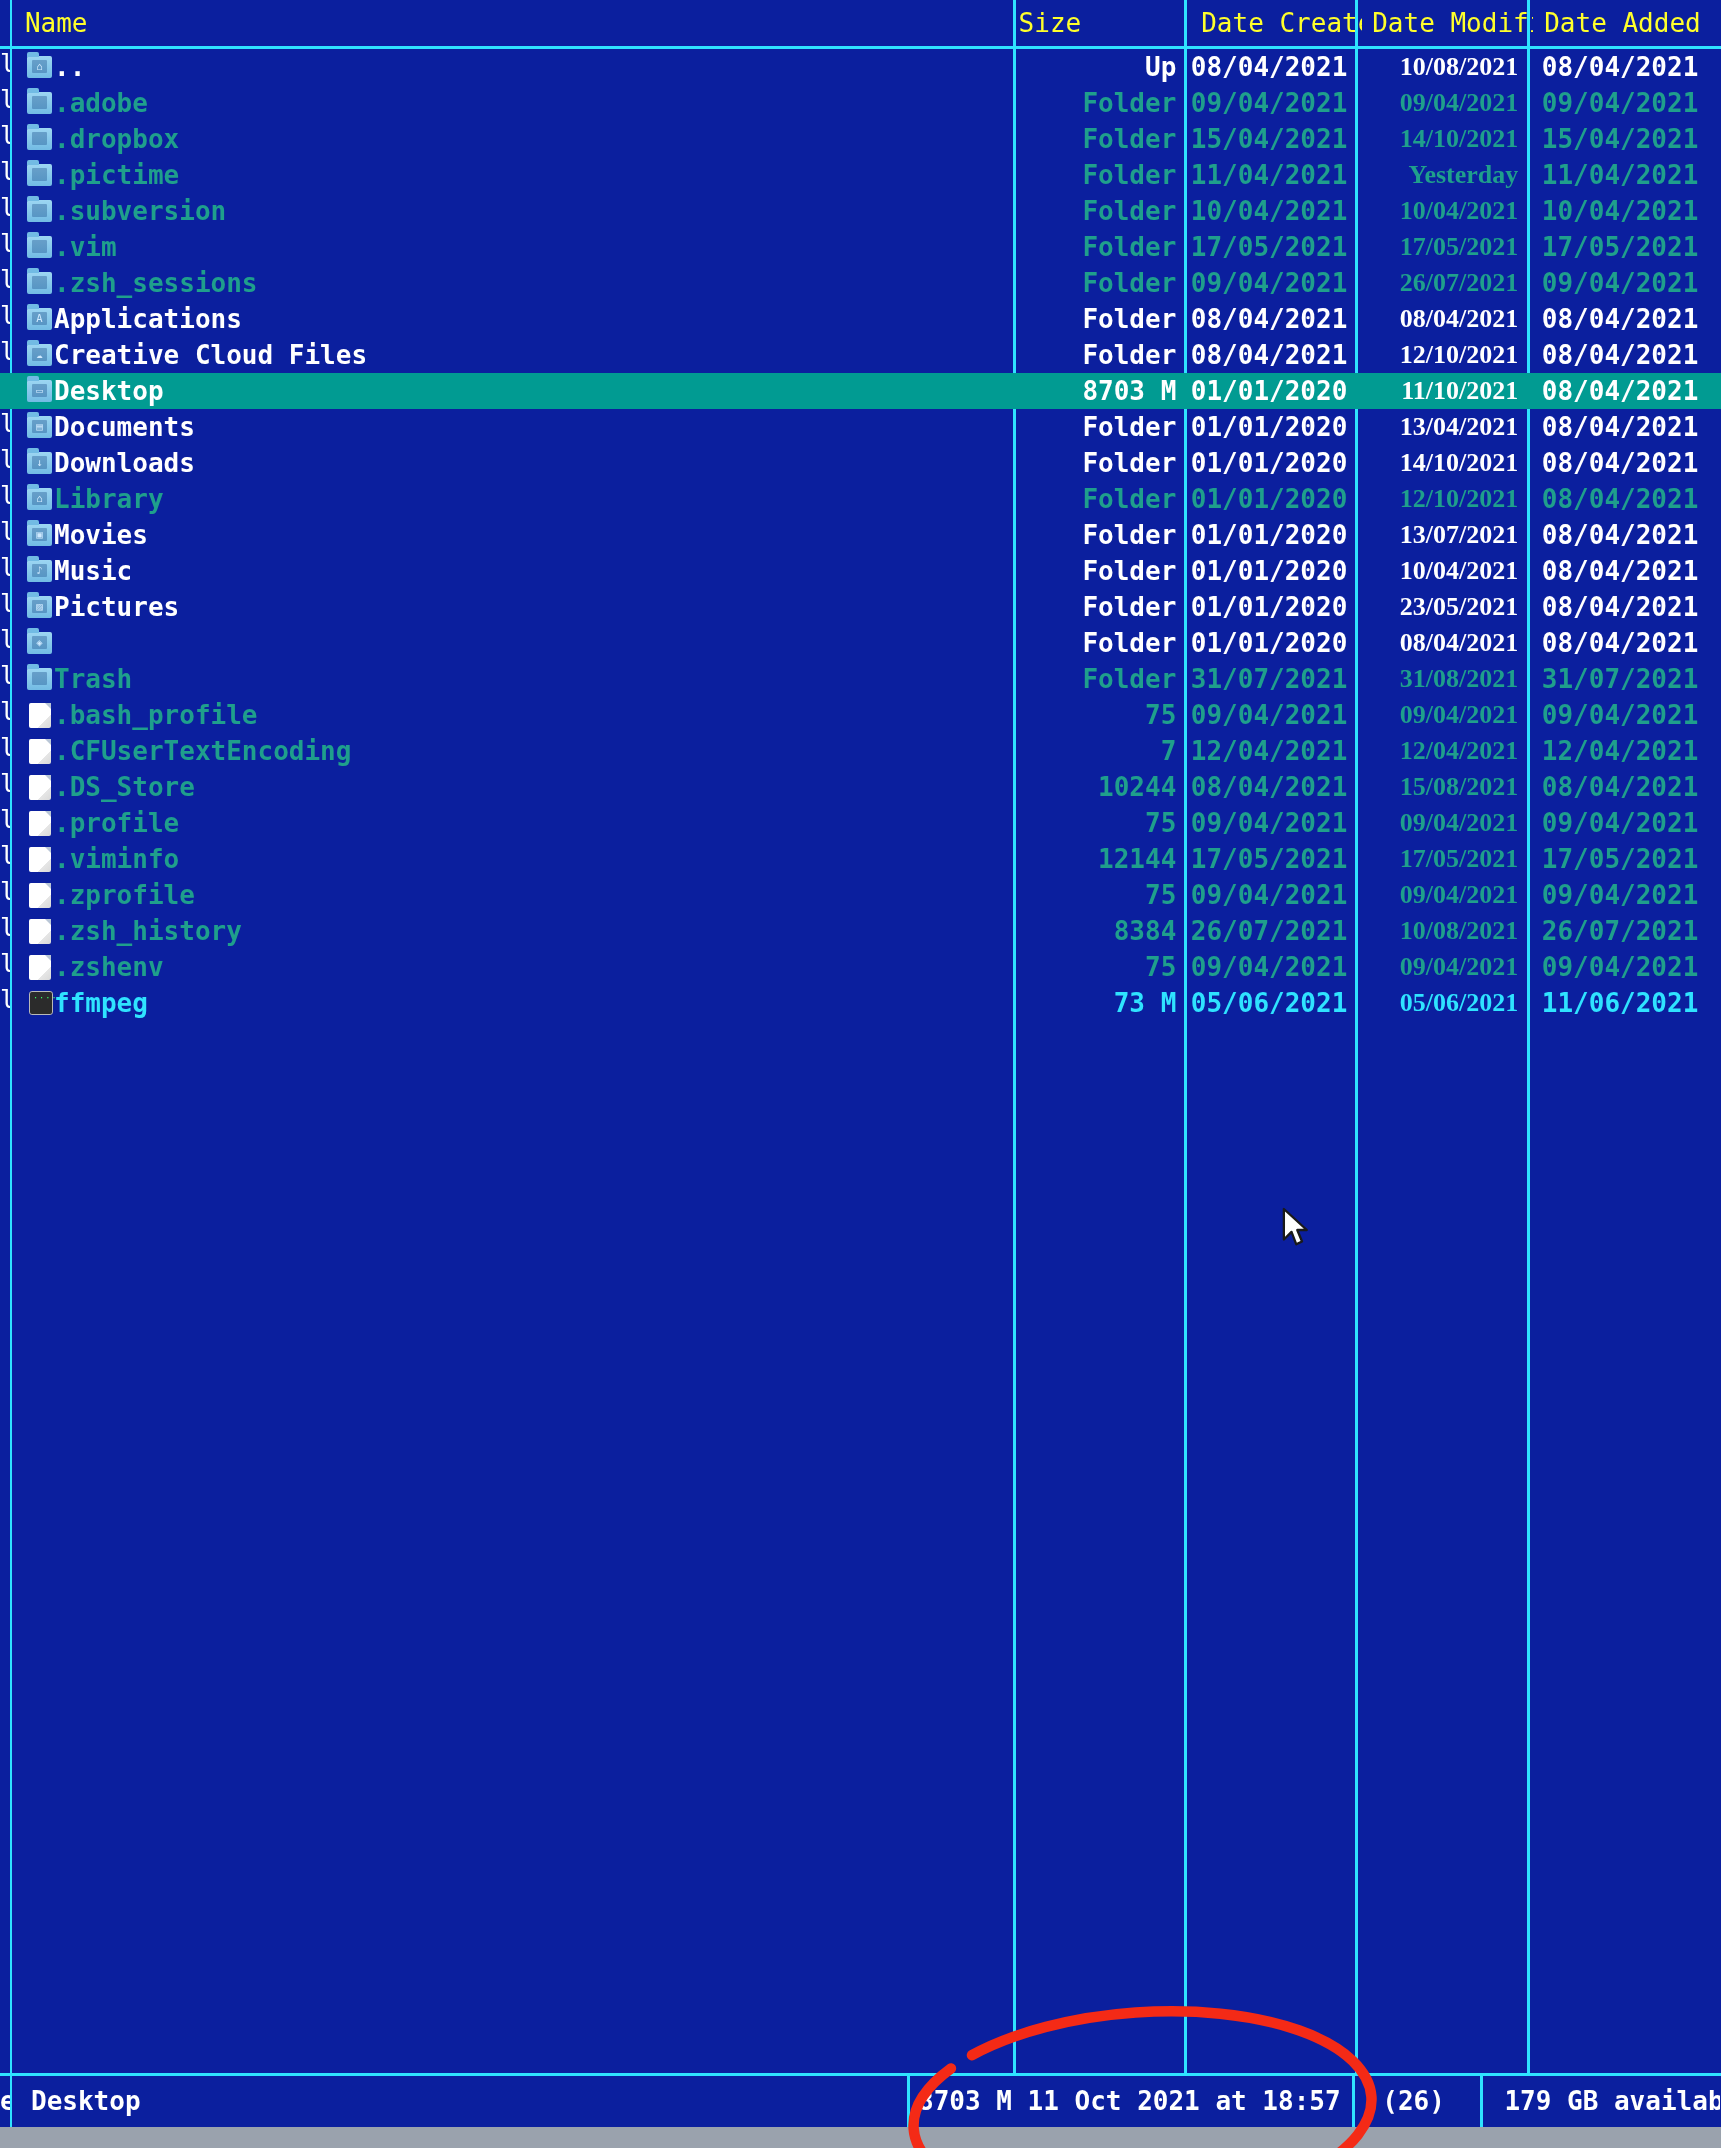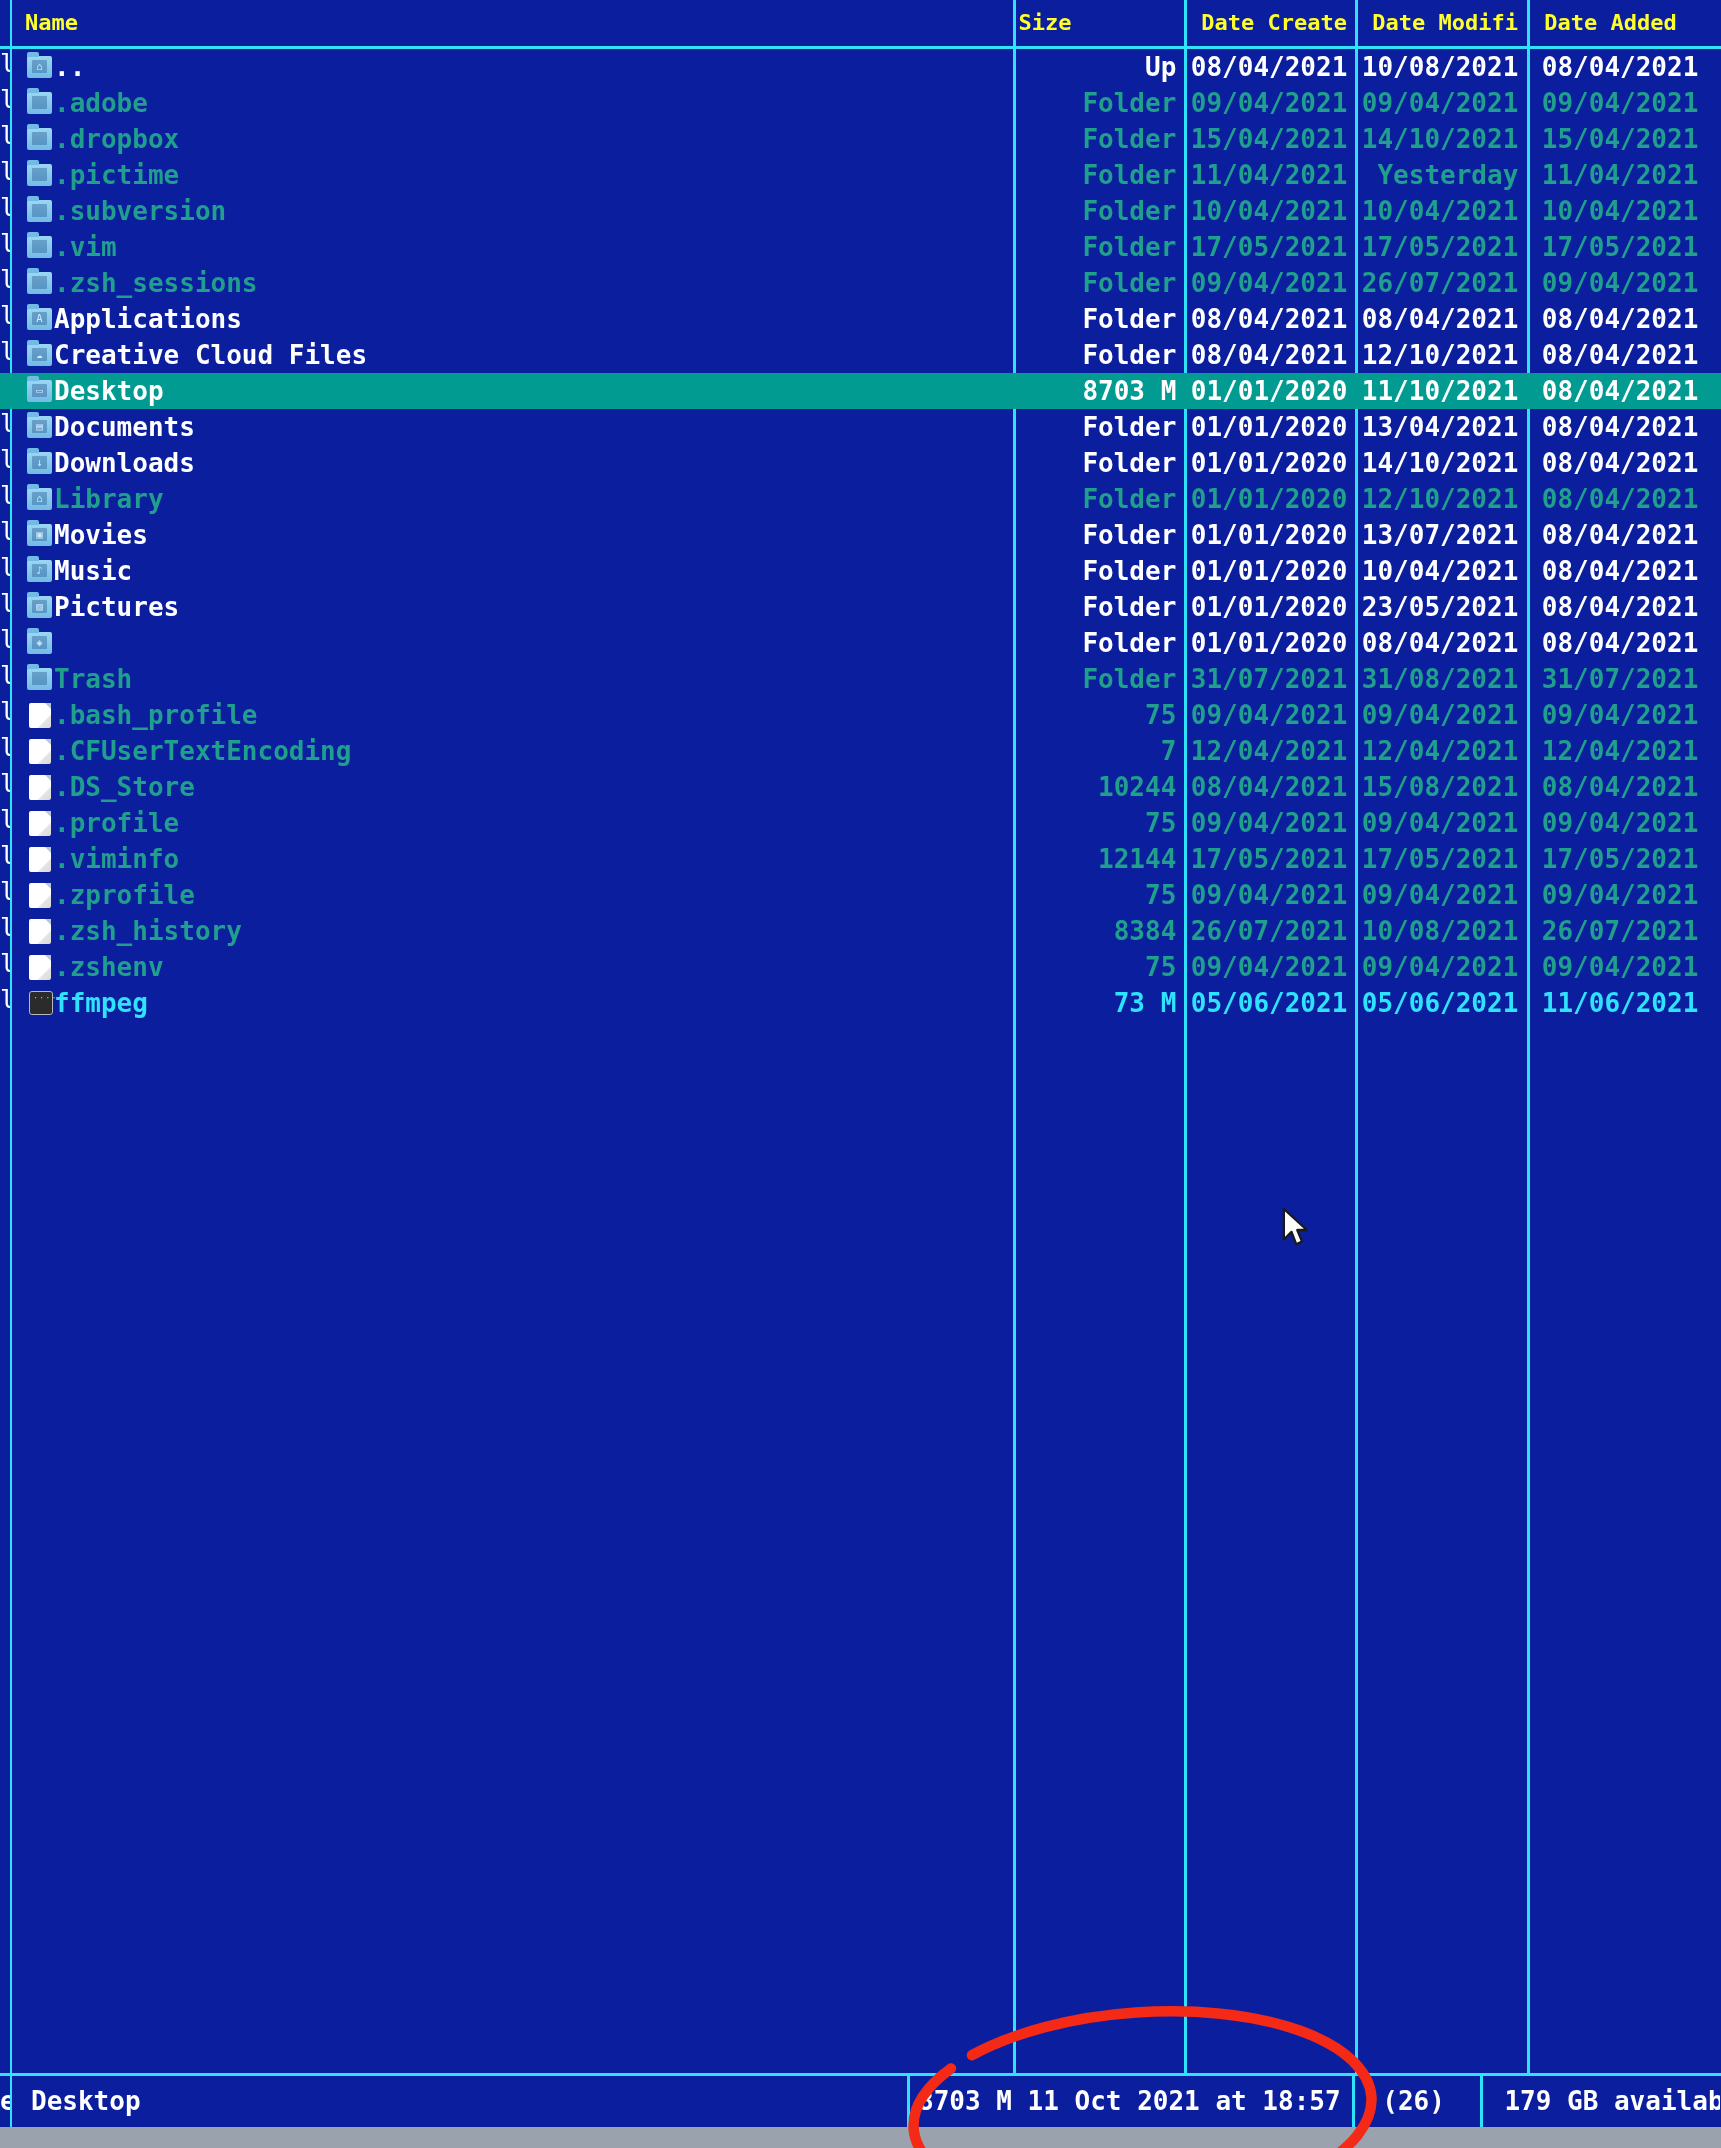--- a/index.html
+++ b/index.html
@@ -26,42 +26,42 @@
     text-align:right; padding-right:1px; letter-spacing:0;
   }
   .stub-head{height:46px;}
   .vline{
     position:absolute; top:0; width:2.9px; height:2127px;
     background:#2fe3ff;
   }
   
   .header{
     position:absolute; left:9.6px; top:0; right:0; height:46px;
-    color:#ffff2b; font-size:22px; font-weight:bold;
+    color:#ffff2b; font-size:26px; font-weight:normal;
   }
   .hcell{ position:absolute; top:3.8px; height:38px; line-height:38px; white-space:nowrap; overflow:hidden;}
   .hrule{
     position:absolute; left:0; top:46px; width:1722px; height:2.9px; background:#2fe3ff;
   }
   
   .rows{
     position:absolute; left:0; top:49px; width:1722px; height:2025px;
   }
   .row{
     position:relative; height:36px; width:1722px;
   }
   .row.sel{ background:#019b92; }
   .cell{
     position:absolute; top:0; height:36px; line-height:36px;
     font-size:26px; white-space:nowrap; overflow:hidden;
   }
   .c-name{ left:54px; width:956px; text-align:left;}
   .c-size{ left:1019px; width:163px; text-align:right; padding-right:5.7px;}
   .c-dc  { left:1190px; width:163px; text-align:right; padding-right:5.7px;}
-  .c-dm  { left:1361px; width:163px; text-align:right; padding-right:5.7px;}
+  .c-dm  { left:1361px; width:163px; text-align:right; padding-right:5.7px;font-family:Liberation Serif, serif;}
   .c-da  { left:1532px; width:172px; text-align:right; padding-right:5.7px;}
   .t-norm{ color:#ffffff; font-weight:bold;}
   .t-dim { color:#1f9f8c; font-weight:bold;}
   .t-exec{ color:#2fe3ff; font-weight:bold;}
   .row.sel .t-norm,.row.sel .t-dim,.row.sel .t-exec{ color:#ffffff;}
   
   .icon{
     position:absolute; left:27px; top:6.7px; width:25px; height:22px;
   }
   .ic-folder{

